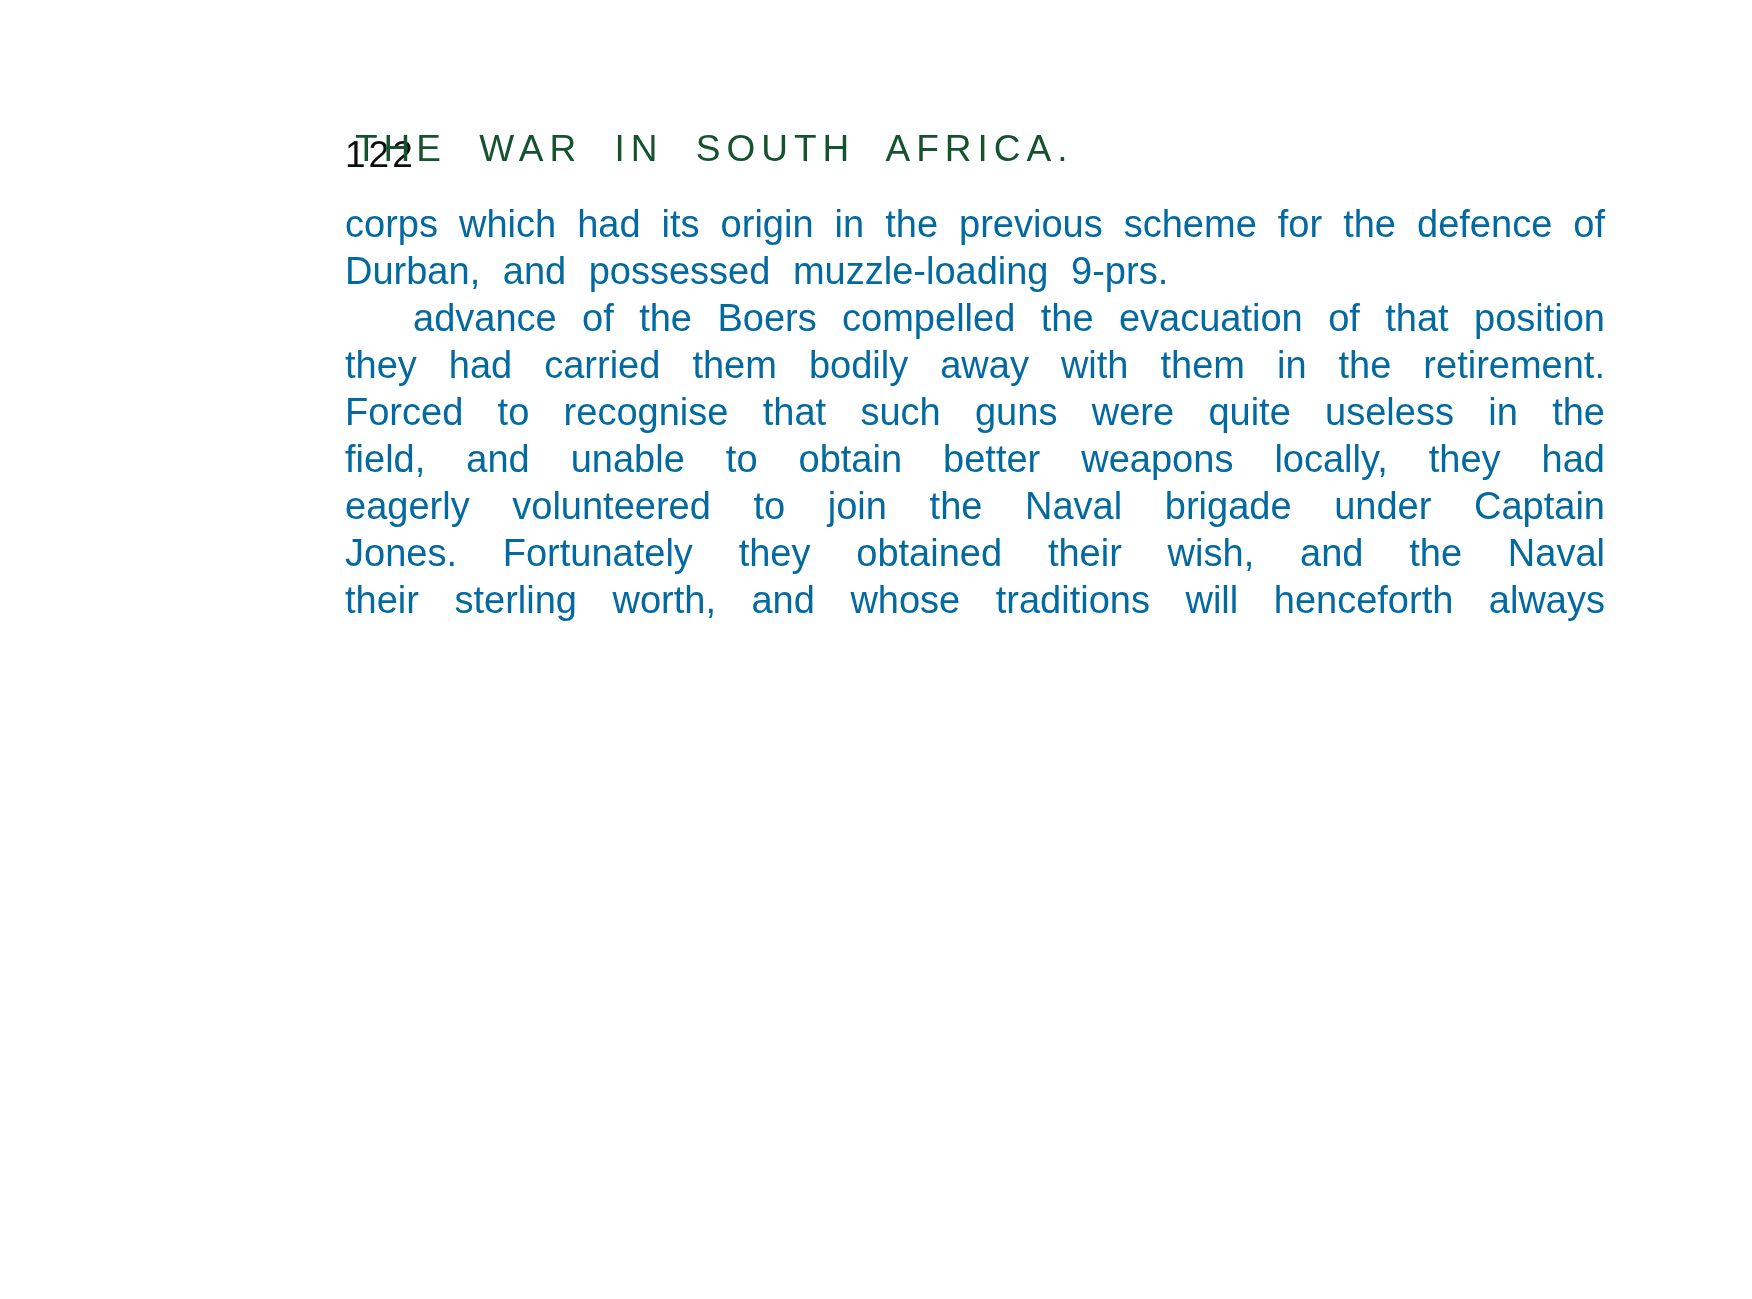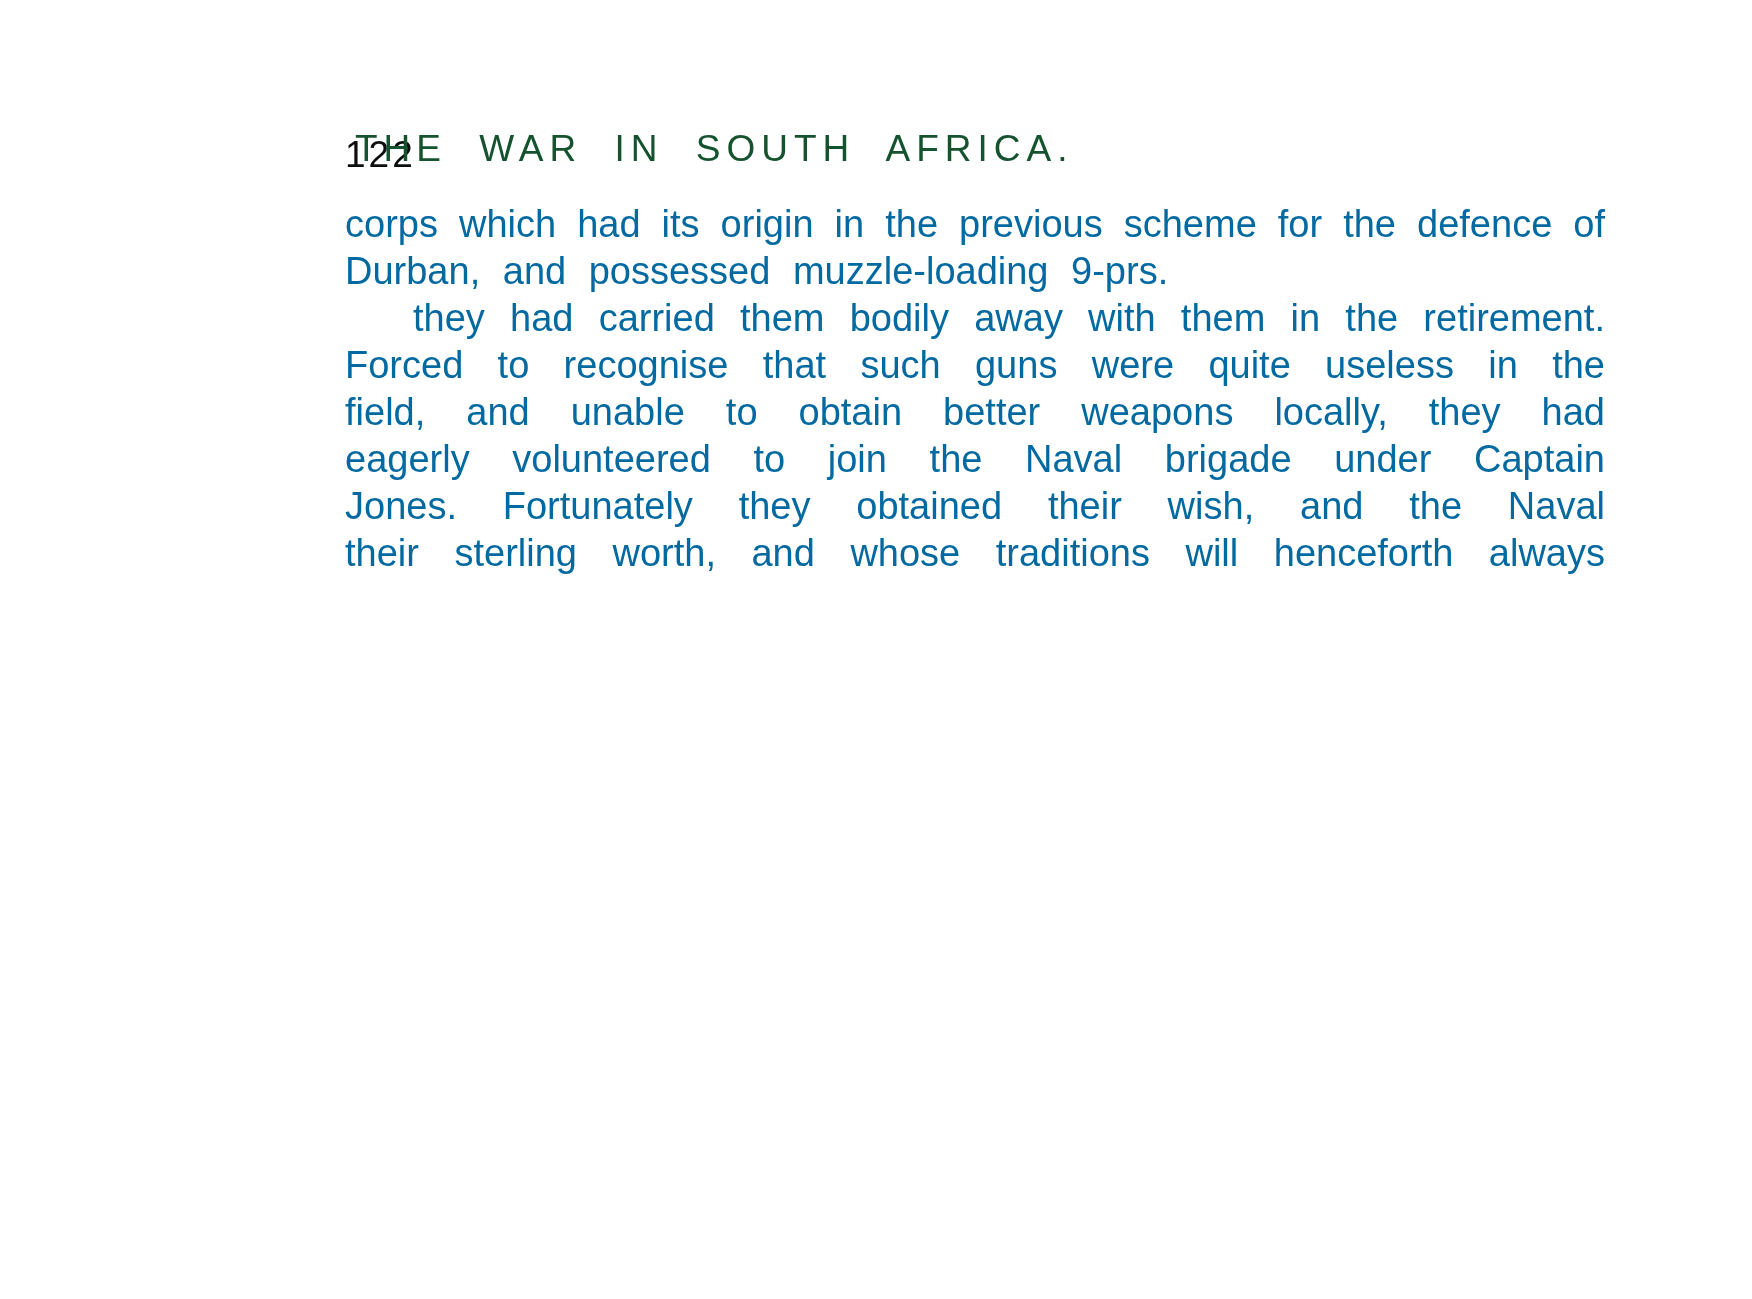--- a/index.html
+++ b/index.html
@@ -95,20 +95,21 @@
     <span class="running-head">THE WAR IN SOUTH AFRICA.</span>
   </div>
 
 
   <div class="body-text">
       <div class="paragraph">
         <div class="line">corps which had its origin in the previous scheme for the defence of</div>
         <div class="line last">Durban, and possessed muzzle-loading 9-prs.</div>
       </div>
       <div class="paragraph indented">
+        <div class="line">advance of the Boers compelled the evacuation of that position</div>
         <div class="line">they had carried them bodily away with them in the retirement.</div>
         <div class="line">Forced to recognise that such guns were quite useless in the</div>
         <div class="line">field, and unable to obtain better weapons locally, they had</div>
         <div class="line">eagerly volunteered to join the Naval brigade under Captain</div>
         <div class="line">Jones. Fortunately they obtained their wish, and the Naval</div>
         <div class="line">their sterling worth, and whose traditions will henceforth always</div>
       </div>
     </div>
 
 </div>

